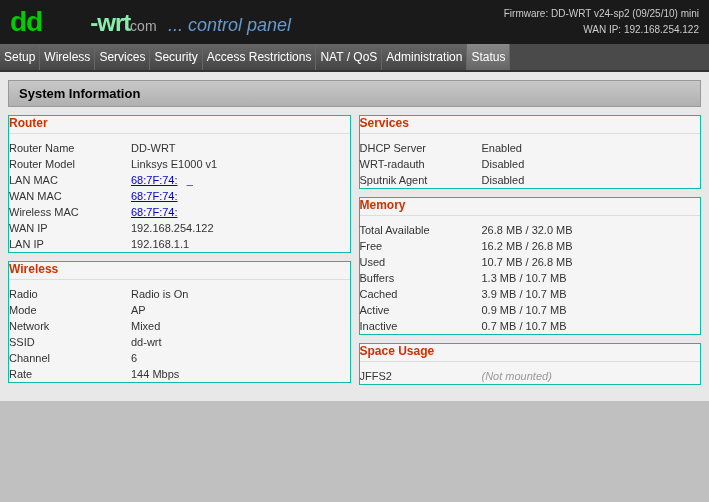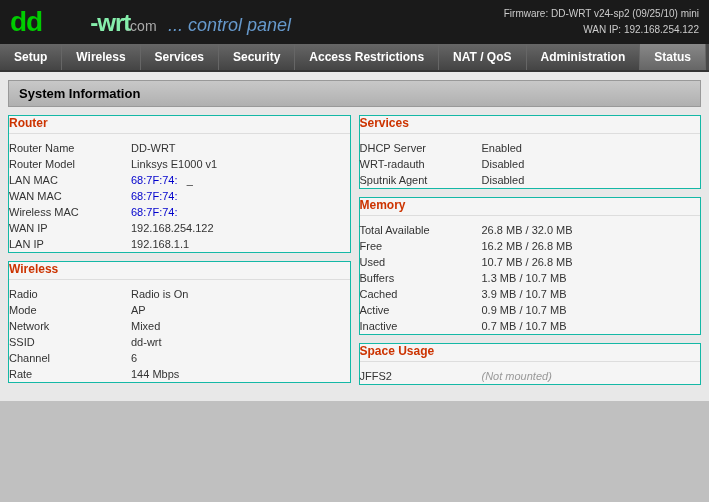--- a/index.html
+++ b/index.html
@@ -50,24 +50,24 @@
       line-height: 1.6;
     }
 
     
     .navbar {
       background: #4a4a4a;
       display: flex;
       border-bottom: 2px solid #333;
     }
     .nav-item {
-      padding: 6px 14px;
+      padding: 6px 4px;
       color: #fff;
       font-size: 12px;
-      font-weight: bold;
+      font-weight: normal;
       cursor: pointer;
       border-right: 1px solid #666;
       background: linear-gradient(to bottom, #666, #444);
       text-decoration: none;
       display: flex;
       align-items: center;
     }
     .nav-item.active {
       background: linear-gradient(to bottom, #888, #666);
       color: #fff;
@@ -119,20 +119,21 @@
     .info-label {
       width: 122px;
       color: #333;
       flex-shrink: 0;
     }
     .info-value {
       color: #333;
     }
     .info-value a, .info-value .link {
       color: #0000cc;
+      text-decoration: underline;
     }
     .info-value.muted {
       color: #999;
       font-style: italic;
     }
   </style>
 </head>
 <body>
 
 <div class="header">

